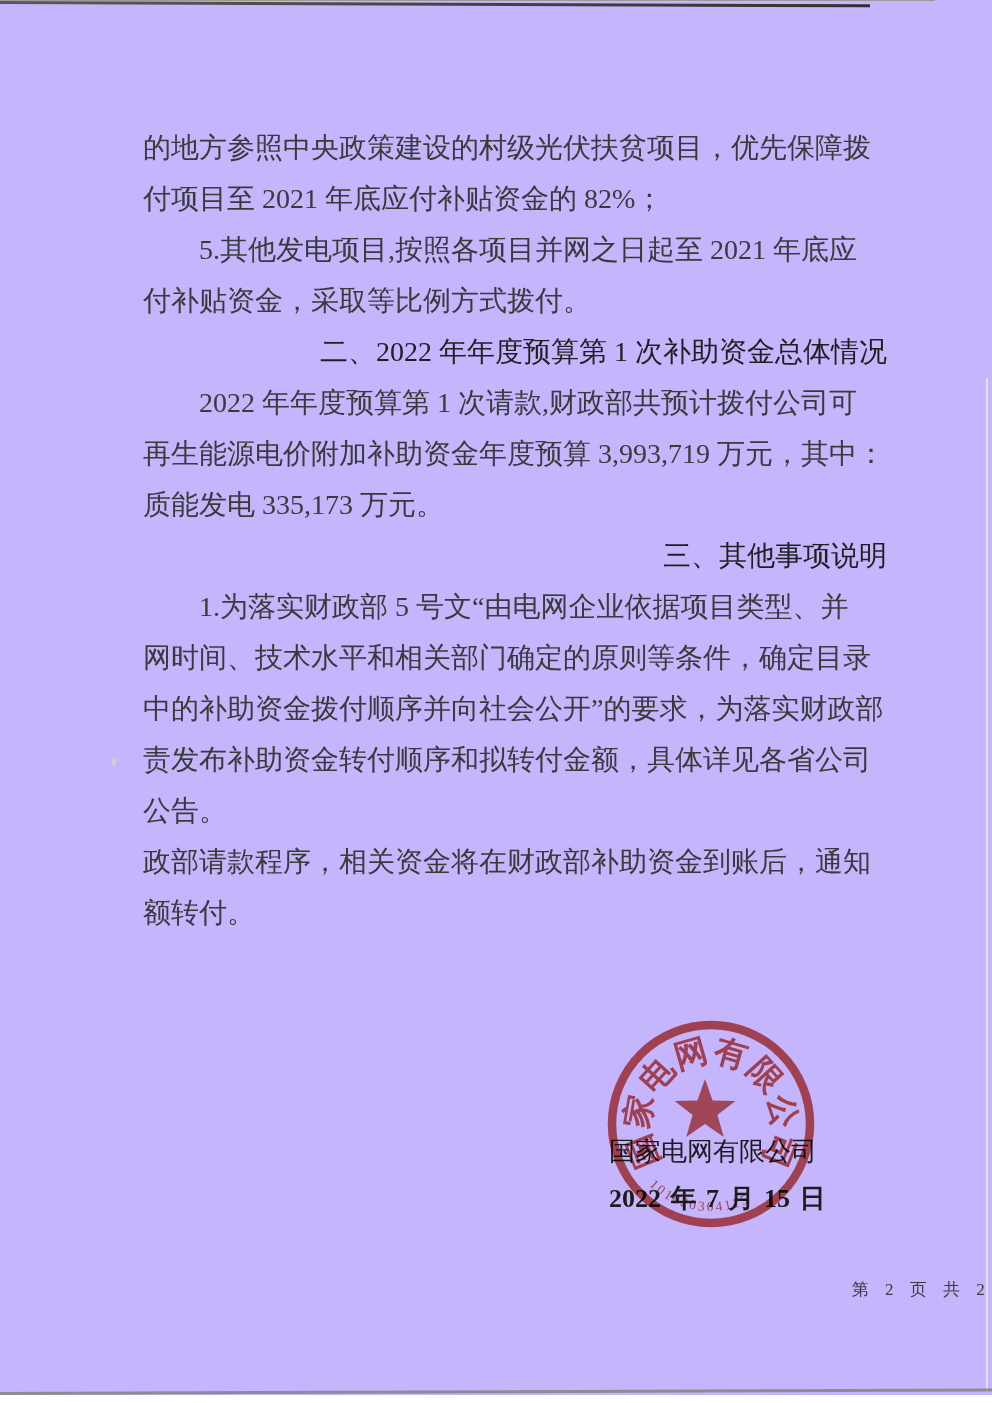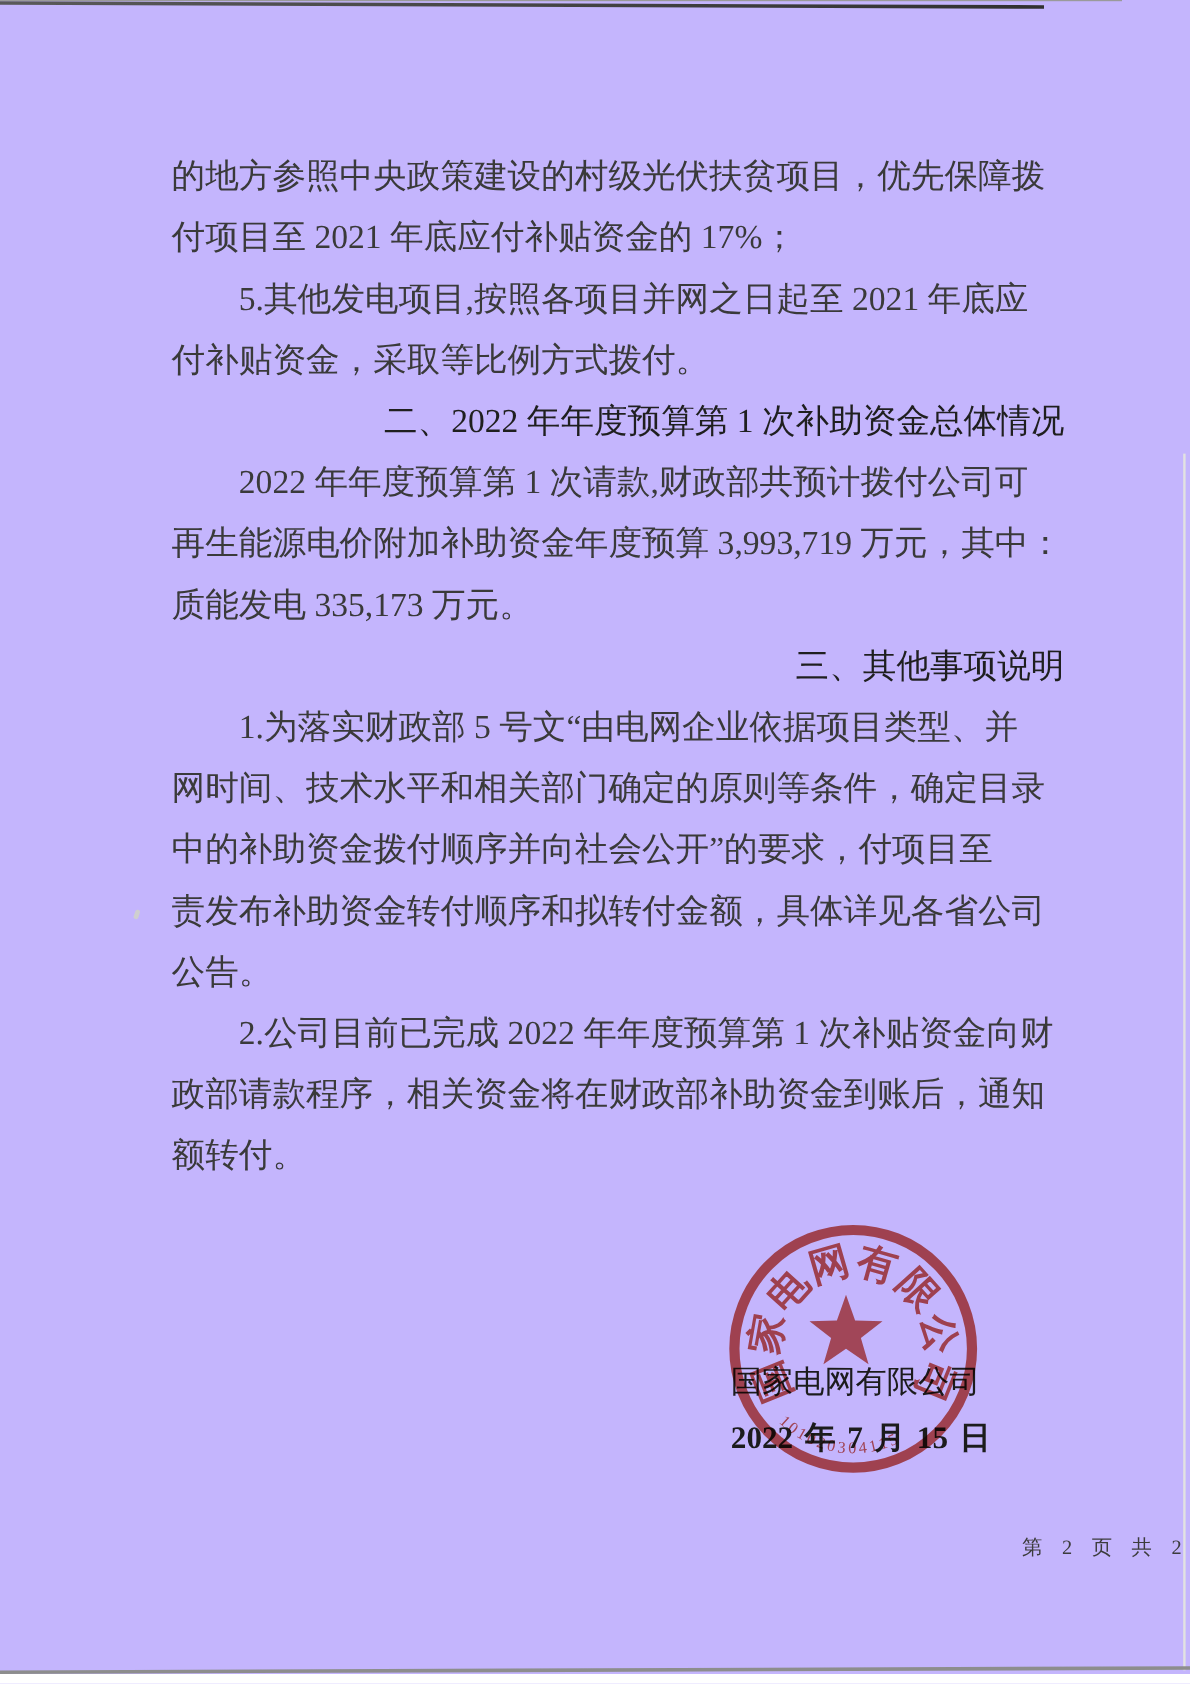--- a/index.html
+++ b/index.html
@@ -74,34 +74,33 @@
 
   <div class="top-edge-hairline"></div>
   <div class="top-edge-line"></div>
   <div class="right-edge-line"></div>
   <div class="bottom-edge-line"></div>
   <div class="bottom-white"></div>
   <div class="speck"></div>
 
   <div class="textflow">
     <div class="ln">的地方参照中央政策建设的村级光伏扶贫项目，优先保障拨</div>
-    <div class="ln">付项目至 2021 年底应付补贴资金的 17%；</div>
+    <div class="ln">付项目至 2021 年底应付补贴资金的 82%；</div>
     <div class="ln ind">5.其他发电项目,按照各项目并网之日起至 2021 年底应</div>
     <div class="ln">付补贴资金，采取等比例方式拨付。</div>
     <div class="ln ind bold">二、2022 年年度预算第 1 次补助资金总体情况</div>
     <div class="ln ind">2022 年年度预算第 1 次请款,财政部共预计拨付公司可</div>
     <div class="ln">再生能源电价附加补助资金年度预算 3,993,719 万元，其中：</div>
     <div class="ln">质能发电 335,173 万元。</div>
     <div class="ln ind bold">三、其他事项说明</div>
     <div class="ln ind">1.为落实财政部 5 号文“由电网企业依据项目类型、并</div>
     <div class="ln">网时间、技术水平和相关部门确定的原则等条件，确定目录</div>
-    <div class="ln">中的补助资金拨付顺序并向社会公开”的要求，付项目至</div>
+    <div class="ln">中的补助资金拨付顺序并向社会公开”的要求，为落实财政部</div>
     <div class="ln">责发布补助资金转付顺序和拟转付金额，具体详见各省公司</div>
     <div class="ln">公告。</div>
-    <div class="ln ind">2.公司目前已完成 2022 年年度预算第 1 次补贴资金向财</div>
     <div class="ln">政部请款程序，相关资金将在财政部补助资金到账后，通知</div>
     <div class="ln">额转付。</div>
   </div>
 
   <div class="sig-name">国家电网有限公司</div>
   <div class="sig-date">2022 年 7 月 15 日</div>
 
   <svg class="seal" viewBox="0 0 214 210" xmlns="http://www.w3.org/2000/svg">
     <circle cx="107" cy="104" r="99" fill="none" stroke="#c5392c" stroke-width="8.5" opacity="0.92"></circle>
     <polygon points="101,59 108.6,80.5 131.4,81.1 113.4,95 119.8,116.9 101,104 82.2,116.9 88.6,95 70.6,81.1 93.4,80.5" fill="#c5392c" opacity="0.88"></polygon>

